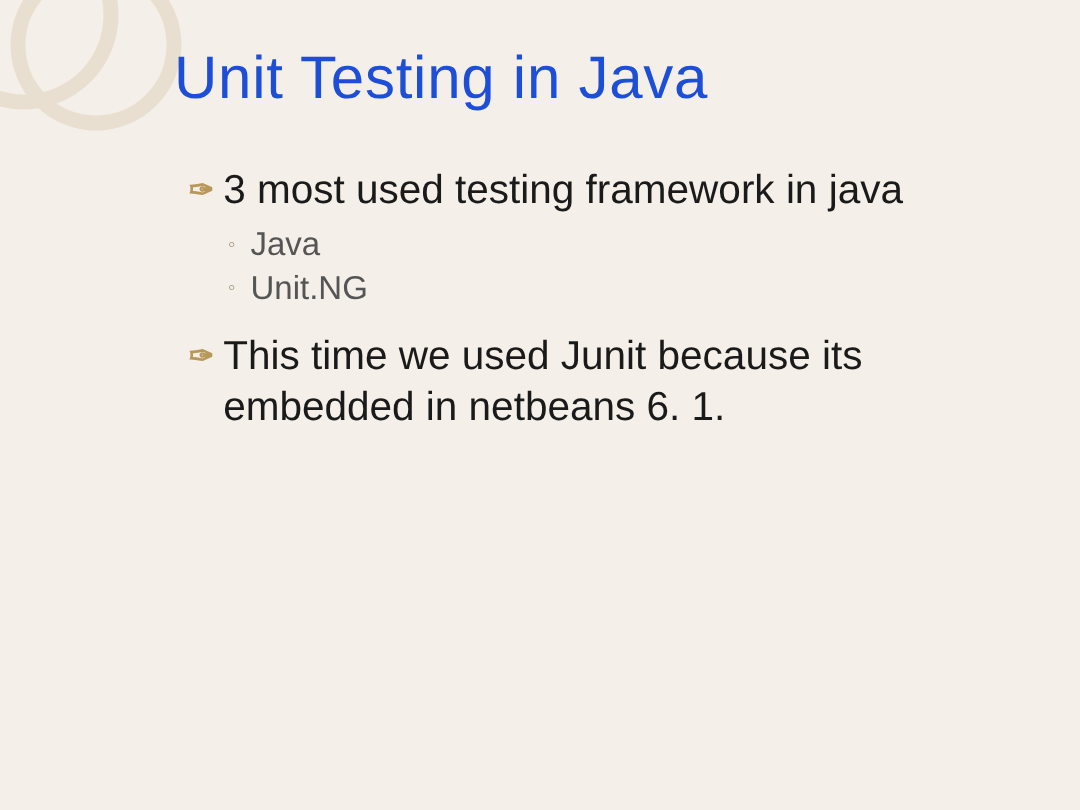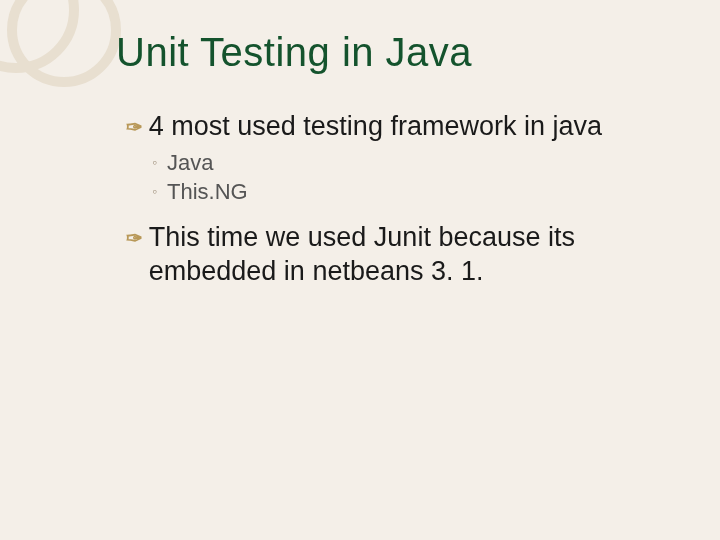--- a/index.html
+++ b/index.html
@@ -20,21 +20,21 @@
     left: -36px;
     width: 160px;
     height: 160px;
     pointer-events: none;
   }
   .title {
     position: absolute;
     top: 30px;
     left: 116px;
     font-size: 40px;
-    color: #14532d;
+    color: #1d4ed8;
     font-weight: normal;
     letter-spacing: 0.5px;
   }
   .content {
     position: absolute;
     top: 110px;
     left: 126px;
     right: 30px;
   }
   .bullet-line {
@@ -76,32 +76,32 @@
   <circle cx="52" cy="50" r="58" fill="none" stroke="#e8dfd0" stroke-width="10"></circle>
   <circle cx="100" cy="70" r="52" fill="none" stroke="#e8dfd0" stroke-width="10"></circle>
 </svg>
 
 <div class="title">Unit Testing in Java</div>
 
 <div class="content">
 
   <div class="bullet-line">
     <span class="swirl">✑</span>
-    <span>4 most used testing framework in java</span>
+    <span>3 most used testing framework in java</span>
   </div>
 
   <div class="sub-list">
     <div class="sub-item">
       <span class="ring">◦</span>
       <span>Java</span>
     </div>
     <div class="sub-item">
       <span class="ring">◦</span>
-      <span>This.NG</span>
+      <span>Unit.NG</span>
     </div>
   </div>
 
   <div class="bullet-line">
     <span class="swirl">✑</span>
-    <span>This time we used Junit because its embedded in netbeans 3. 1.</span>
+    <span>This time we used Junit because its embedded in netbeans 6. 1.</span>
   </div>
 
 </div>
 
 </body></html>

